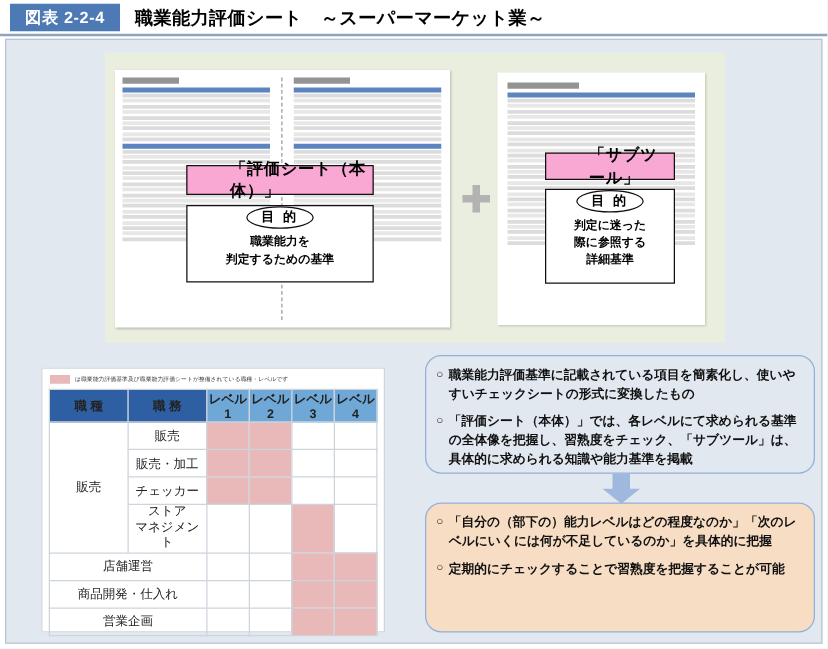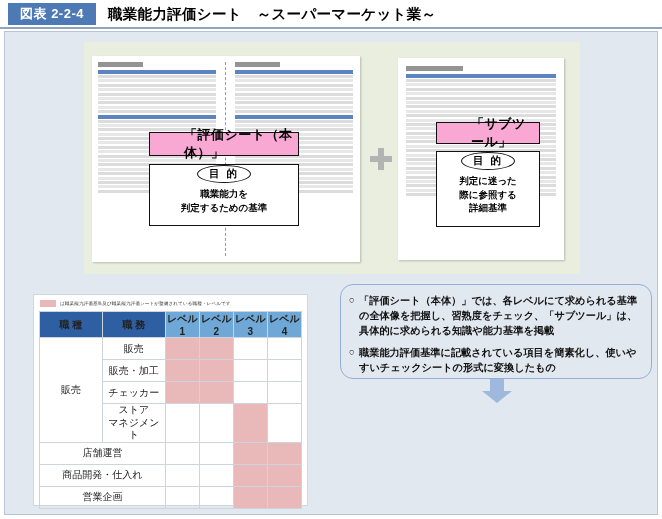--- a/index.html
+++ b/index.html
@@ -392,23 +392,27 @@
           <td></td>
           <td></td>
           <td class="filled"></td>
           <td class="filled"></td>
         </tr>
       </tbody>
     </table>
   </div>
 
   <div class="note-box blue">
+    <span class="note-item">職業能力評価基準に記載されている項目を簡素化し、使いやすいチェックシートの形式に変換したもの</span>
     <span class="note-item">「評価シート（本体）」では、各レベルにて求められる基準の全体像を把握し、習熟度をチェック、「サブツール」は、具体的に求められる知識や能力基準を掲載</span>
-    <span class="note-item">職業能力評価基準に記載されている項目を簡素化し、使いやすいチェックシートの形式に変換したもの</span>
   </div>
 
   <div class="arrow-down">
     <div class="stem"></div>
     <div class="head"></div>
   </div>
 
+  <div class="note-box beige">
+    <span class="note-item">「自分の（部下の）能力レベルはどの程度なのか」「次のレベルにいくには何が不足しているのか」を具体的に把握</span>
+    <span class="note-item">定期的にチェックすることで習熟度を把握することが可能</span>
+  </div>
 
 </div>
 
 </body></html>

